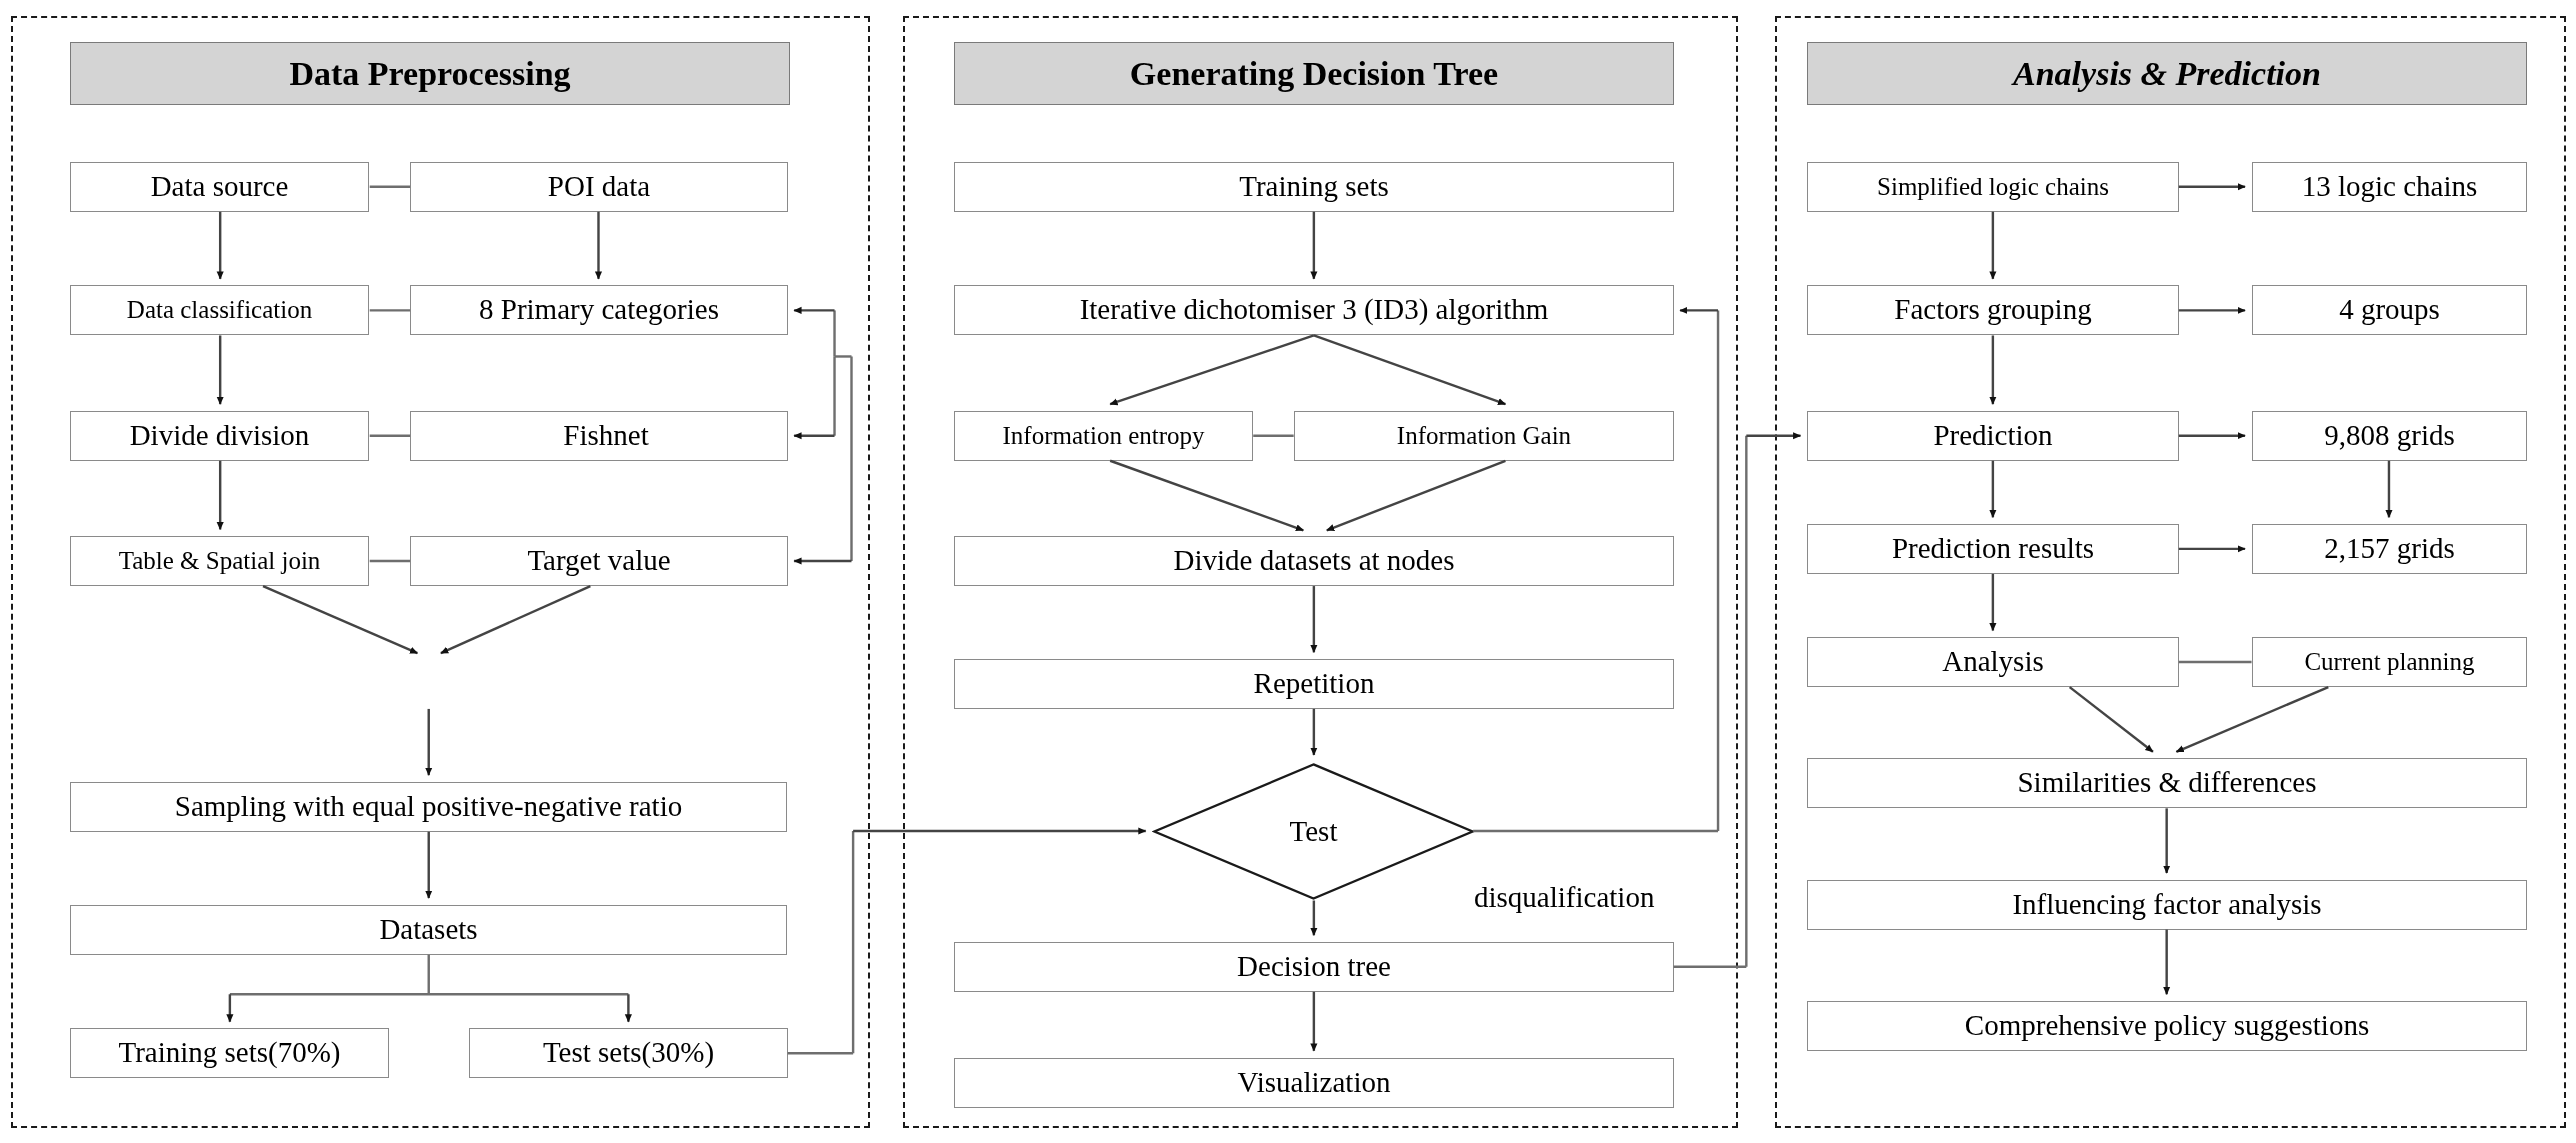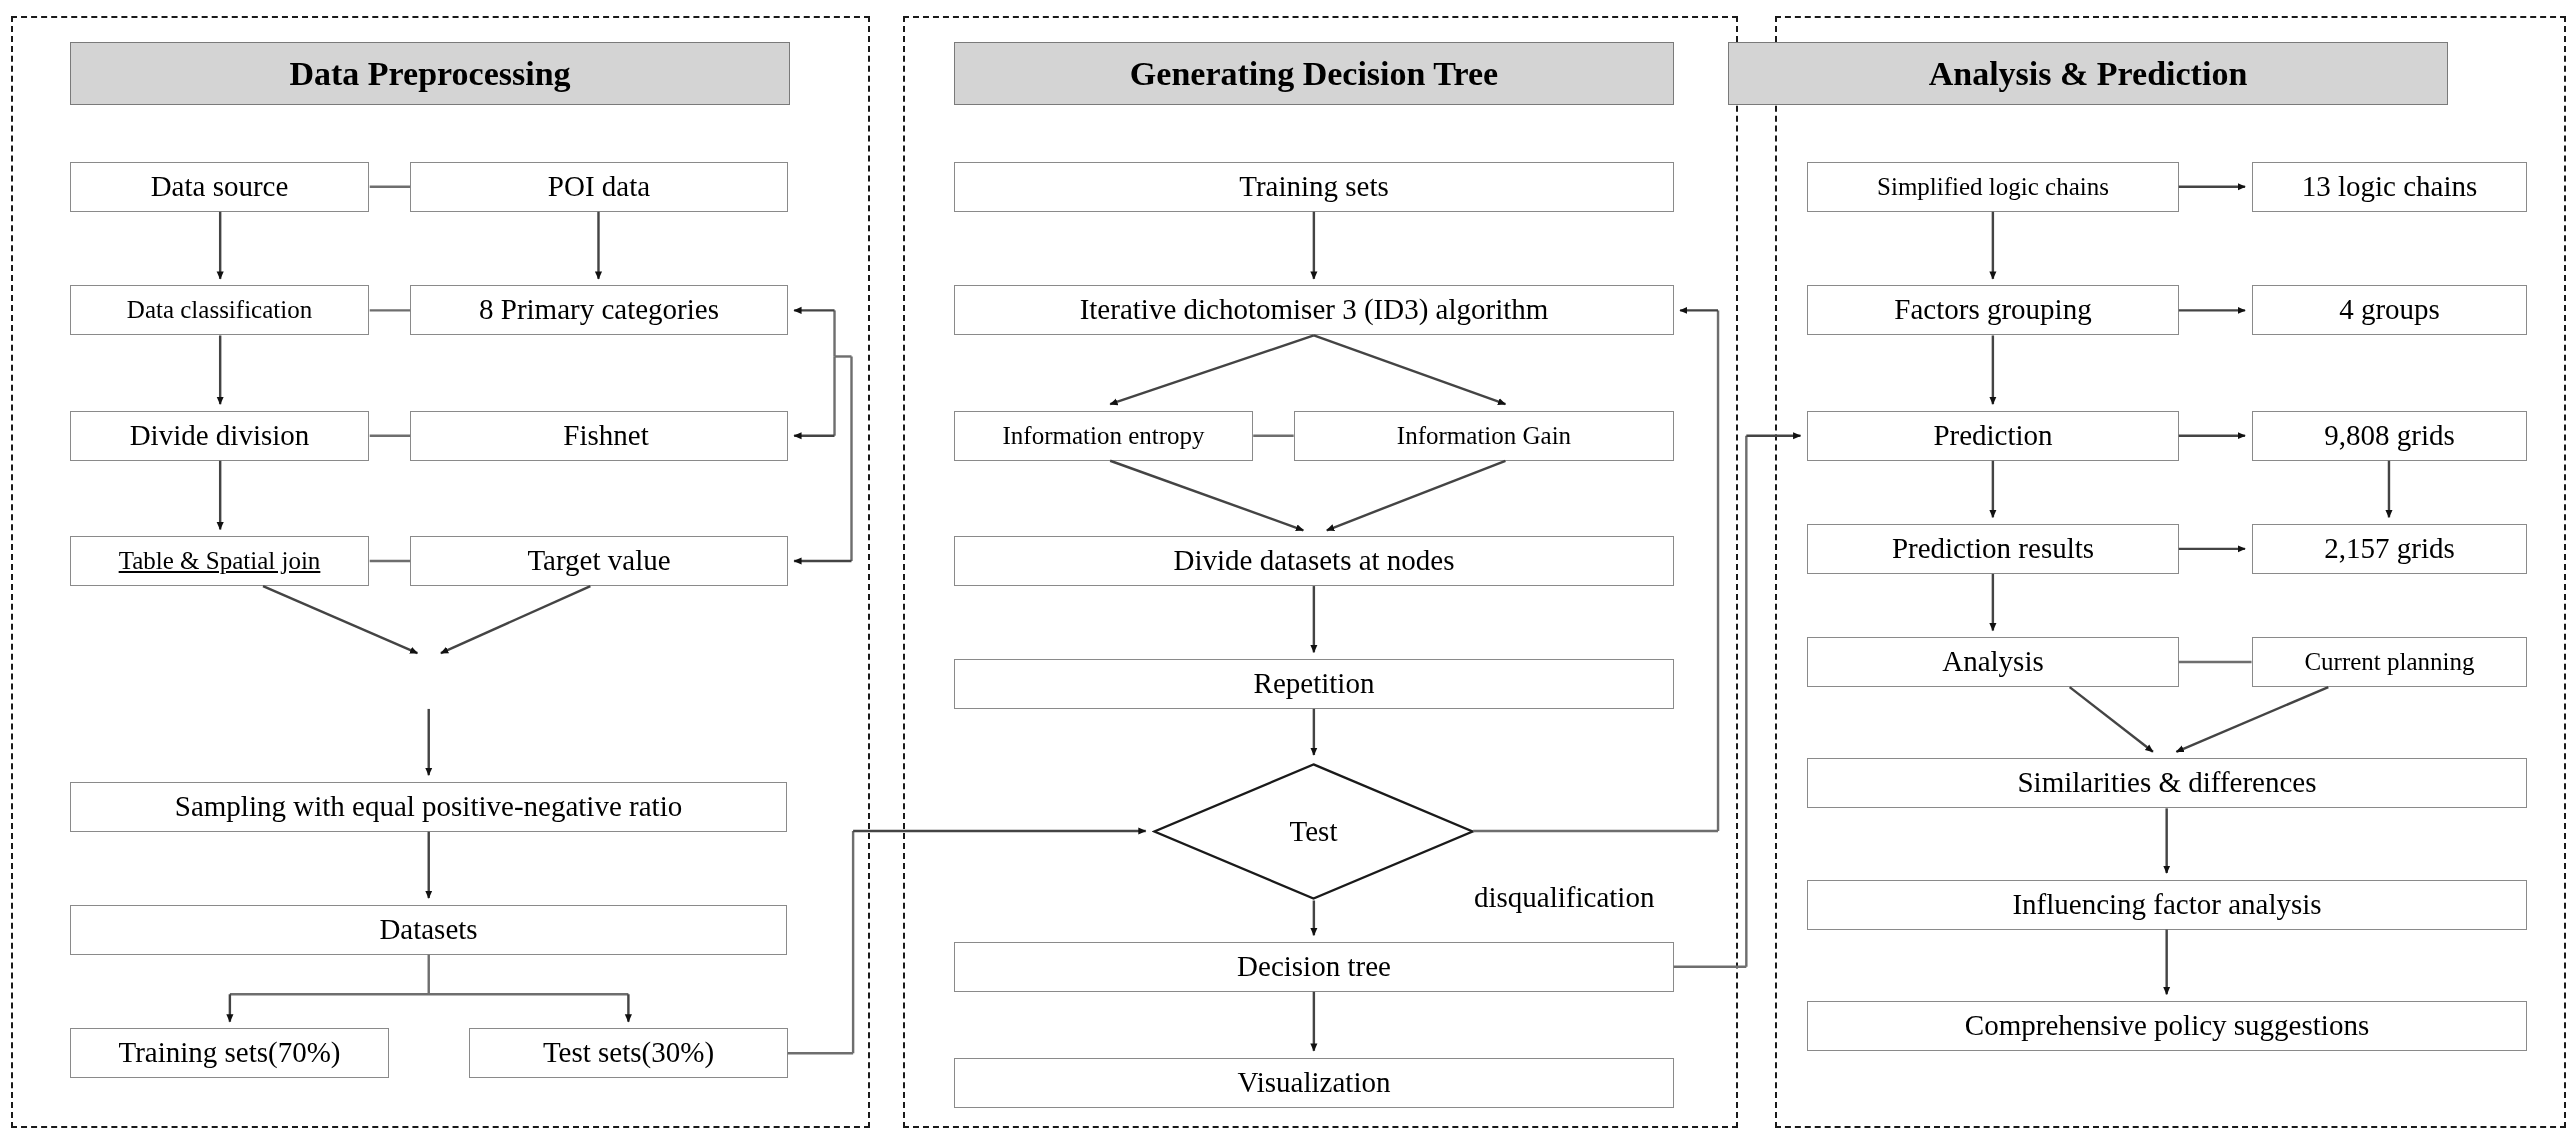--- a/index.html
+++ b/index.html
@@ -30,21 +30,21 @@
 
   <div class="node t36" style="left:70px;top:162px;width:299px;height:50px;">Data source</div>
   <div class="node t36" style="left:410px;top:162px;width:378px;height:50px;">POI data</div>
 
   <div class="node t31" style="left:70px;top:285px;width:299px;height:50px;">Data classification</div>
   <div class="node t36" style="left:410px;top:285px;width:378px;height:50px;">8 Primary categories</div>
 
   <div class="node t36" style="left:70px;top:411px;width:299px;height:50px;">Divide division</div>
   <div class="node t36" style="left:410px;top:411px;width:378px;height:50px;padding-left:19px;">Fishnet</div>
 
-  <div class="node t31" style="left:70px;top:536px;width:299px;height:50px;text-decoration:underline;">Table &amp; Spatial join</div>
+  <div class="node t31" style="left:70px;top:536px;width:299px;height:50px;">Table &amp; Spatial join</div>
   <div class="node t36" style="left:410px;top:536px;width:378px;height:50px;">Target value</div>
 
 
   <div class="node t36" style="left:70px;top:782px;width:717px;height:50px;">Sampling with equal positive-negative ratio</div>
 
   <div class="node t36" style="left:70px;top:905px;width:717px;height:50px;">Datasets</div>
 
   <div class="node t36" style="left:70px;top:1028px;width:319px;height:50px;">Training sets(70%)</div>
   <div class="node t36" style="left:469px;top:1028px;width:319px;height:50px;">Test sets(30%)</div>
 
@@ -67,21 +67,21 @@
     </svg>
     <span class="dlabel t36">Test</span>
   </div>
 
   <div class="edge-label t36" style="left:1474px;top:881px;">disqualification</div>
 
   <div class="node t36" style="left:954px;top:942px;width:720px;height:50px;">Decision tree</div>
 
   <div class="node t36" style="left:954px;top:1058px;width:720px;height:50px;">Visualization</div>
 
-  <div class="node title t42" style="left:1728px;top:42px;width:720px;height:63px;">Analysis &amp; Prediction</div>
+  <div class="node title t42" style="left:1807px;top:42px;width:720px;height:63px;font-style:italic;">Analysis &amp; Prediction</div>
 
   <div class="node t31" style="left:1807px;top:162px;width:372px;height:50px;">Simplified logic chains</div>
   <div class="node t36" style="left:2252px;top:162px;width:275px;height:50px;">13 logic chains</div>
 
   <div class="node t36" style="left:1807px;top:285px;width:372px;height:50px;">Factors grouping</div>
   <div class="node t36" style="left:2252px;top:285px;width:275px;height:50px;">4 groups</div>
 
   <div class="node t36" style="left:1807px;top:411px;width:372px;height:50px;">Prediction</div>
   <div class="node t36" style="left:2252px;top:411px;width:275px;height:50px;">9,808 grids</div>
 

